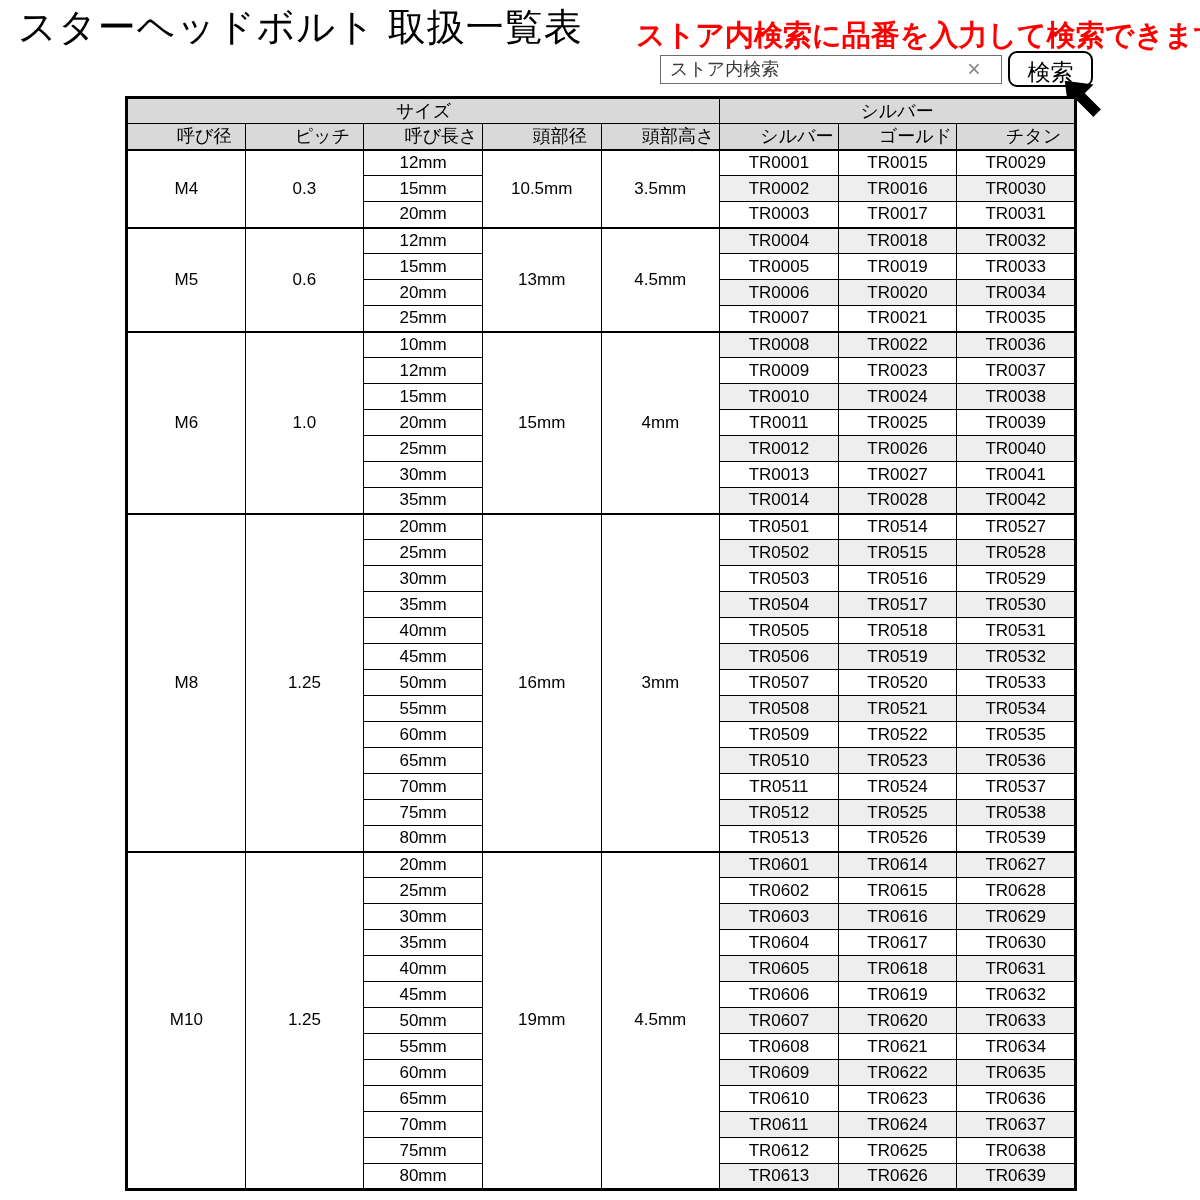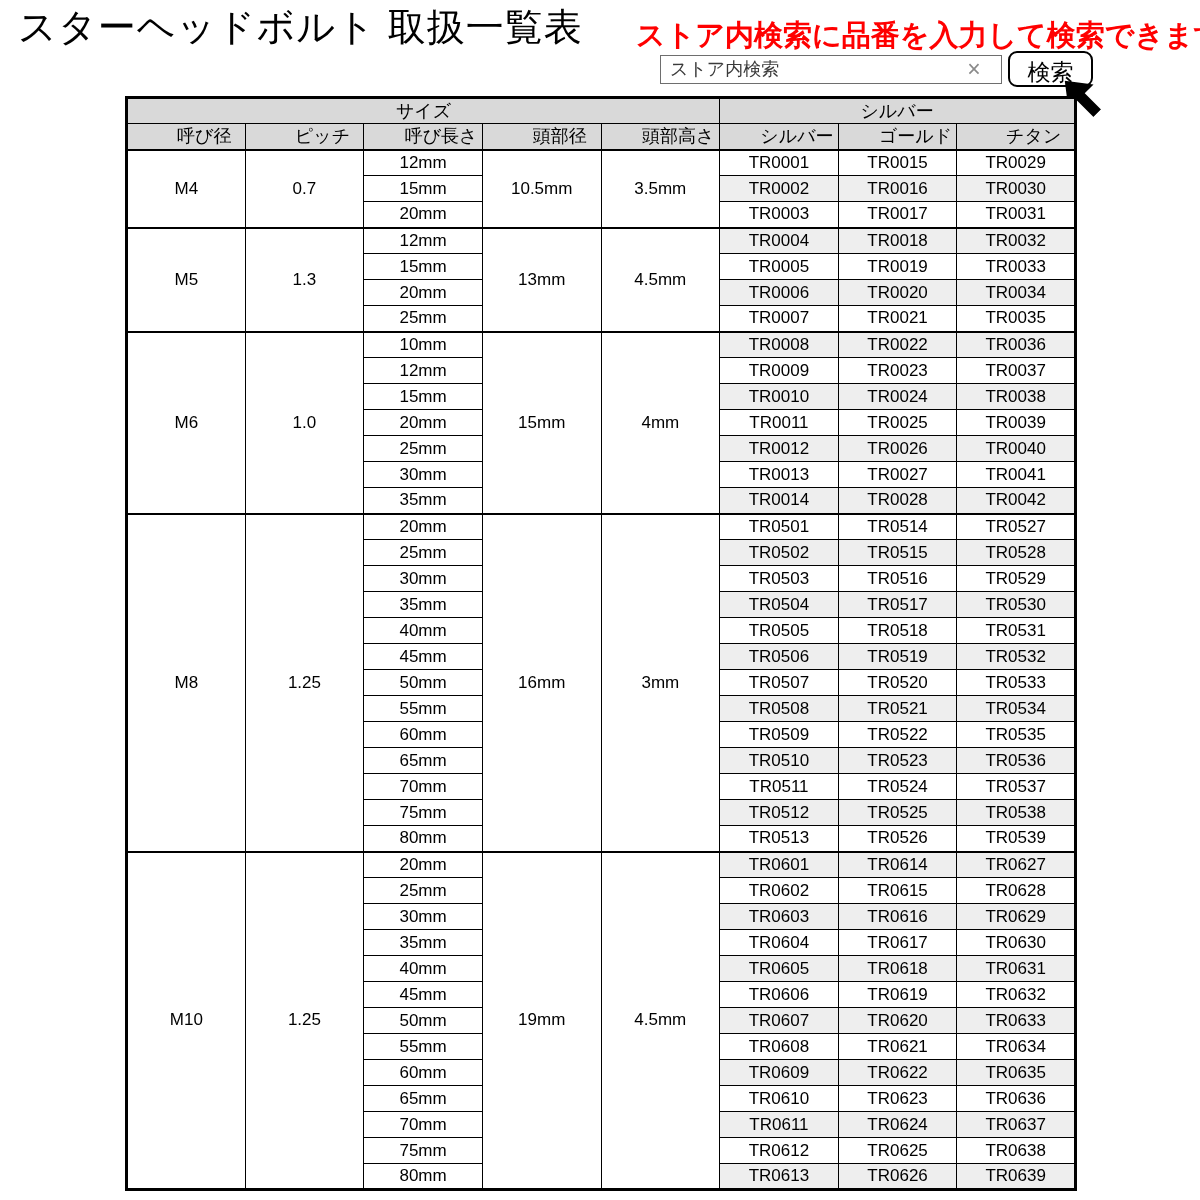--- a/index.html
+++ b/index.html
@@ -102,21 +102,21 @@
       <th>頭部径</th>
       <th>頭部高さ</th>
       <th>シルバー</th>
       <th>ゴールド</th>
       <th>チタン</th>
     </tr>
   </thead>
   <tbody id="table-body">
       <tr class="section-start">
         <td rowspan="3">M4</td>
-        <td rowspan="3">0.7</td>
+        <td rowspan="3">0.3</td>
         <td>12mm</td>
         <td rowspan="3">10.5mm</td>
         <td rowspan="3">3.5mm</td>
         <td>TR0001</td>
         <td>TR0015</td>
         <td>TR0029</td>
       </tr>
       <tr>
         <td>15mm</td>
         <td class="stripe">TR0002</td>
@@ -124,21 +124,21 @@
         <td class="stripe">TR0030</td>
       </tr>
       <tr>
         <td>20mm</td>
         <td>TR0003</td>
         <td>TR0017</td>
         <td>TR0031</td>
       </tr>
       <tr class="section-start">
         <td rowspan="4">M5</td>
-        <td rowspan="4">1.3</td>
+        <td rowspan="4">0.6</td>
         <td>12mm</td>
         <td rowspan="4">13mm</td>
         <td rowspan="4">4.5mm</td>
         <td class="stripe">TR0004</td>
         <td class="stripe">TR0018</td>
         <td class="stripe">TR0032</td>
       </tr>
       <tr>
         <td>15mm</td>
         <td>TR0005</td>

